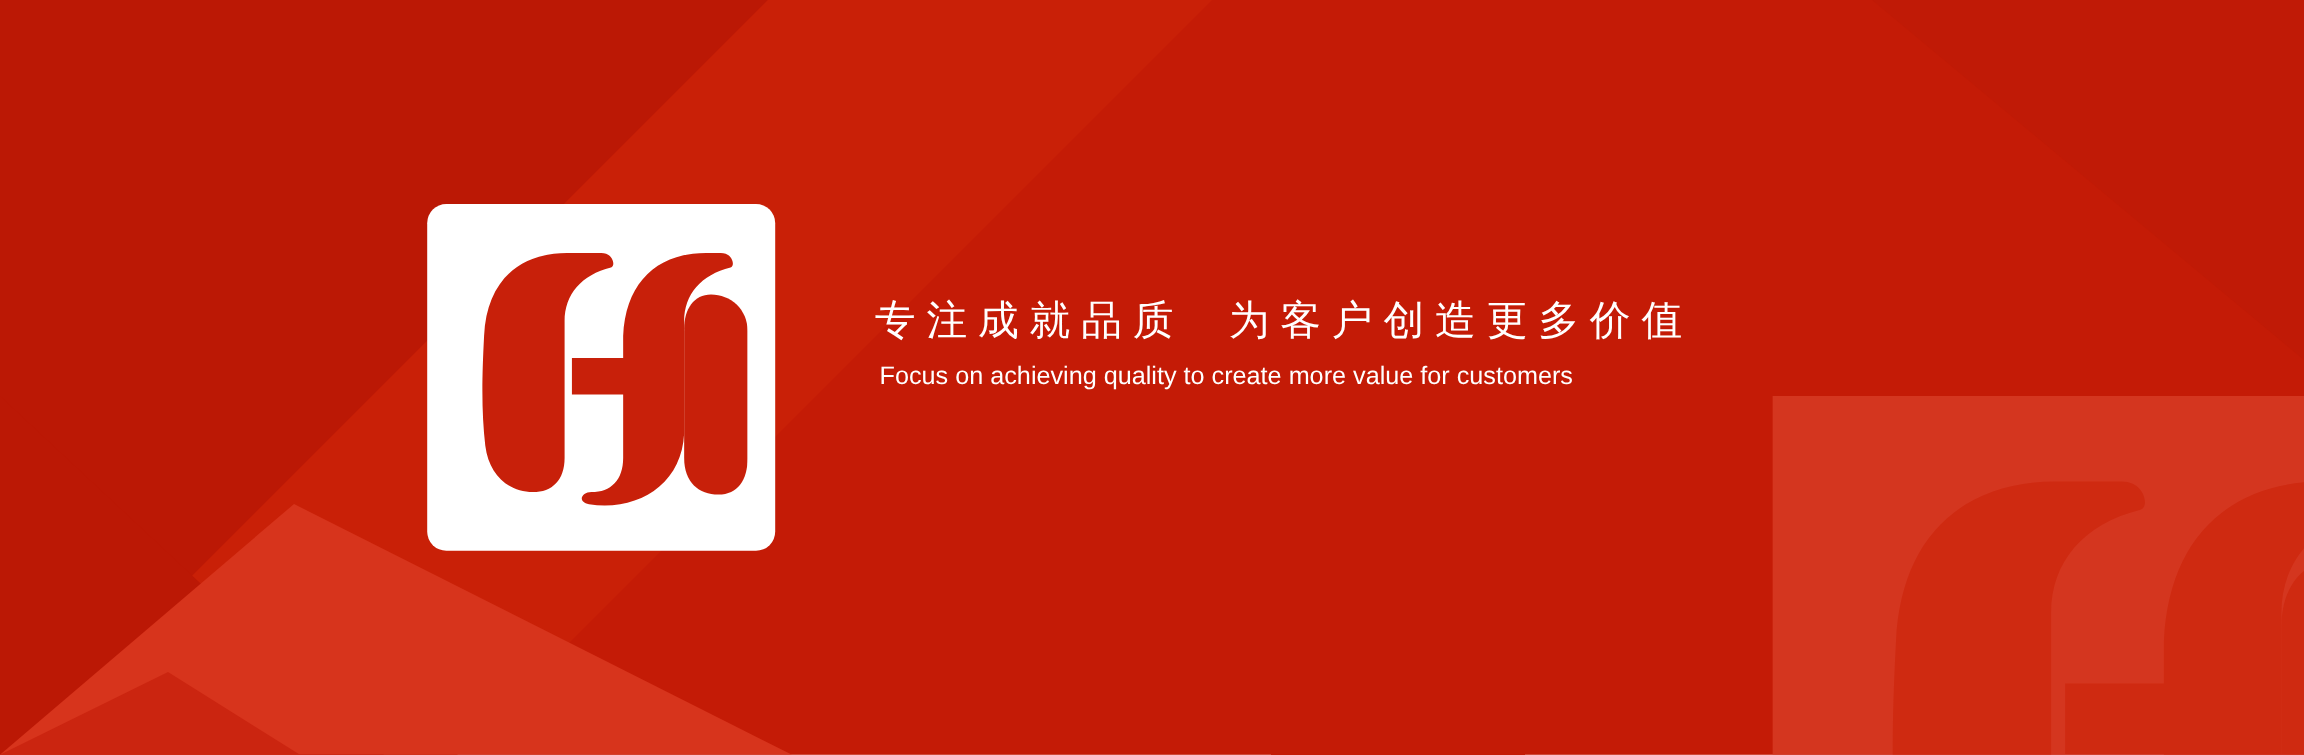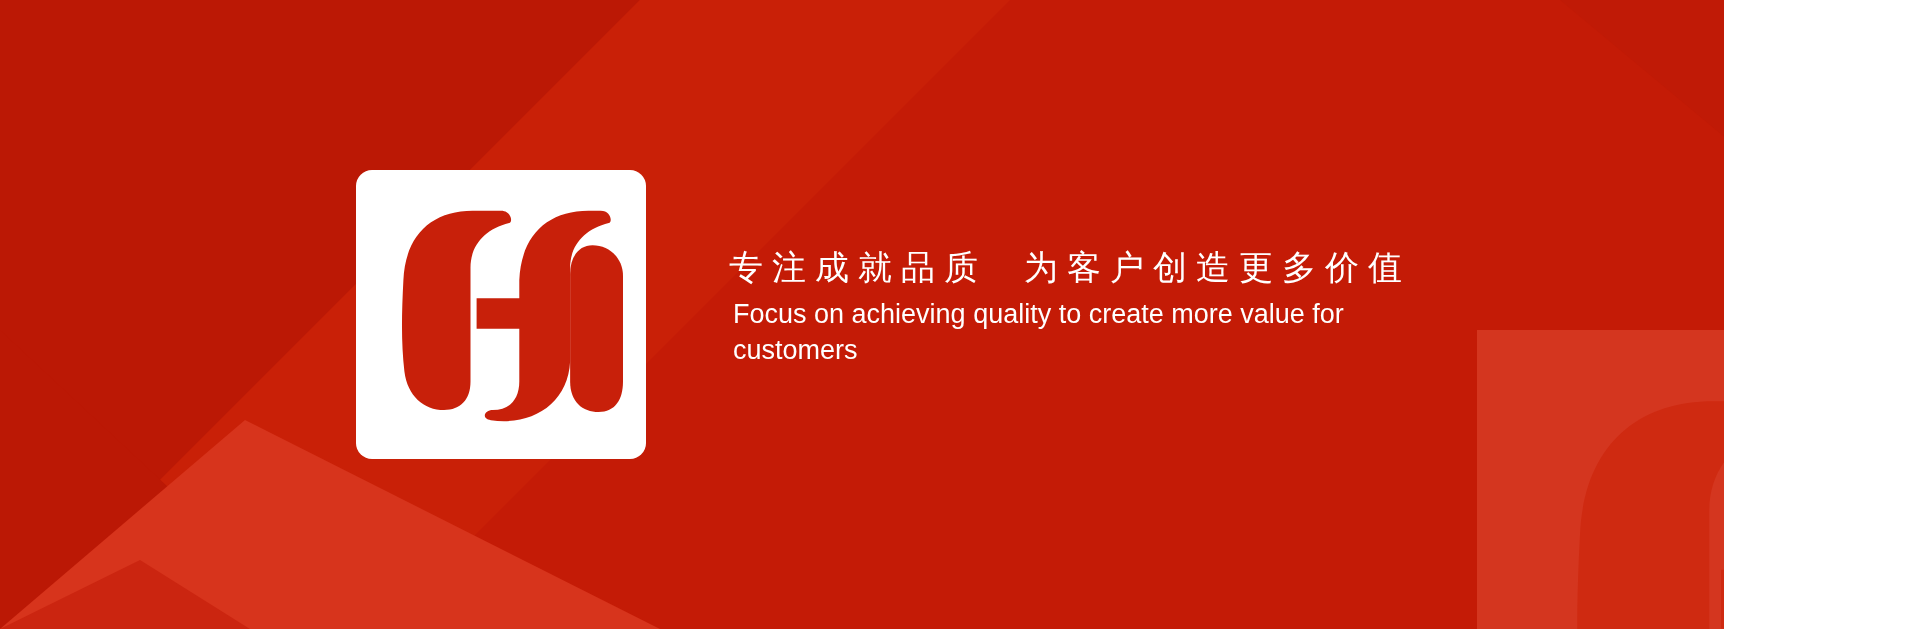--- a/index.html
+++ b/index.html
@@ -3,21 +3,21 @@
 <meta charset="utf-8">
 <style>
   html, body {
     margin: 0;
     padding: 0;
     background: #ffffff;
   }
 
   #banner {
     position: relative;
-    width: 1724px;
+    width: 1920px;
     height: 629px;
     overflow: hidden;
     background: #c41b06;
     font-family: "Liberation Sans", "DejaVu Sans", sans-serif;
   }
 
   
   .bg-layer {
     position: absolute;
     inset: 0;
@@ -80,21 +80,21 @@
     color: #ffffff;
     font-size: 34px;
     line-height: 42px;
     letter-spacing: 9px;
     white-space: pre;
     font-weight: 400;
     margin: 0;
   }
   .headline-en {
     color: #ffffff;
-    font-size: 27px;
+    font-size: 21px;
     line-height: 36px;
     font-weight: 400;
     margin: 8px 0 0 4px;
     max-width: 640px;
   }
 </style>
 </head>
 <body>
 
 <div id="banner">

